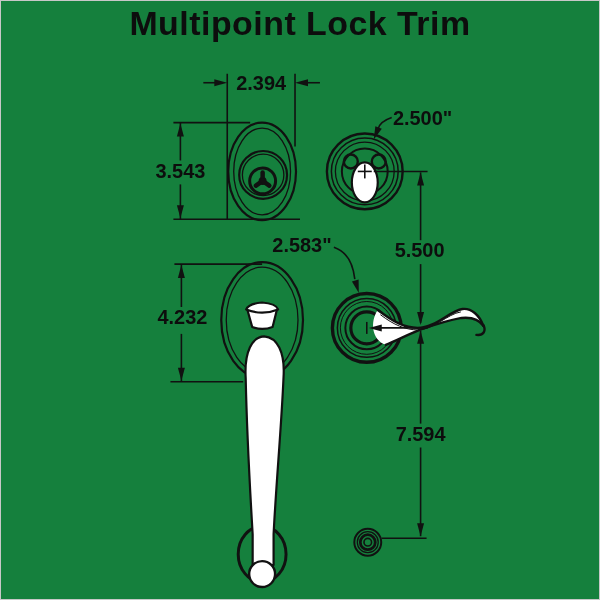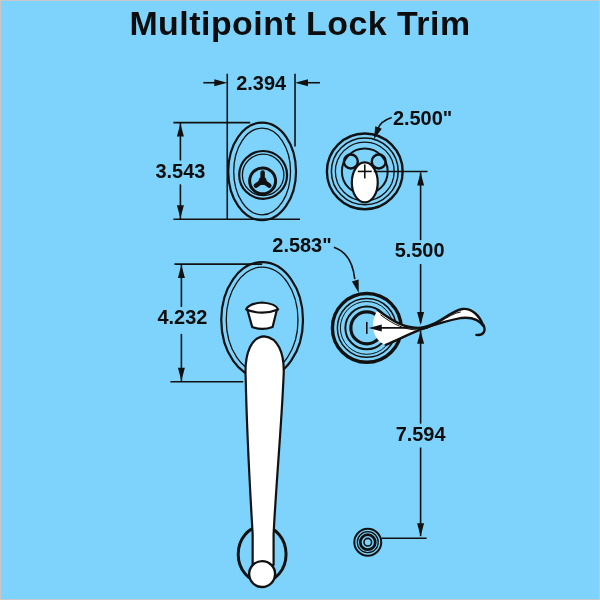--- a/index.html
+++ b/index.html
@@ -1,17 +1,17 @@
 <!DOCTYPE html>
 <html><head>
 <meta charset="utf-8">
 <style>
   html,body{margin:0;padding:0;background:#fff;}
   .frame{
-    width:598px;height:598px;border:1px solid #c8c8c8;background:#7dd3fc;
+    width:598px;height:598px;border:1px solid #c8c8c8;background:#15803d;
     position:relative;overflow:hidden;
     font-family:"Liberation Sans", sans-serif;
   }
   svg{display:block;}
   .dim-line{stroke:#111;stroke-width:1.6;fill:none;}
   .arrow{fill:#111;stroke:none;}
   .shape{stroke:#111;fill:none;stroke-linecap:round;stroke-linejoin:round;}
   .whitefill{fill:#ffffff;}
   text{fill:#0d0d0d;font-weight:bold;font-family:"Liberation Sans", sans-serif;}
   .title-text{font-size:34px;letter-spacing:0.5px;}

